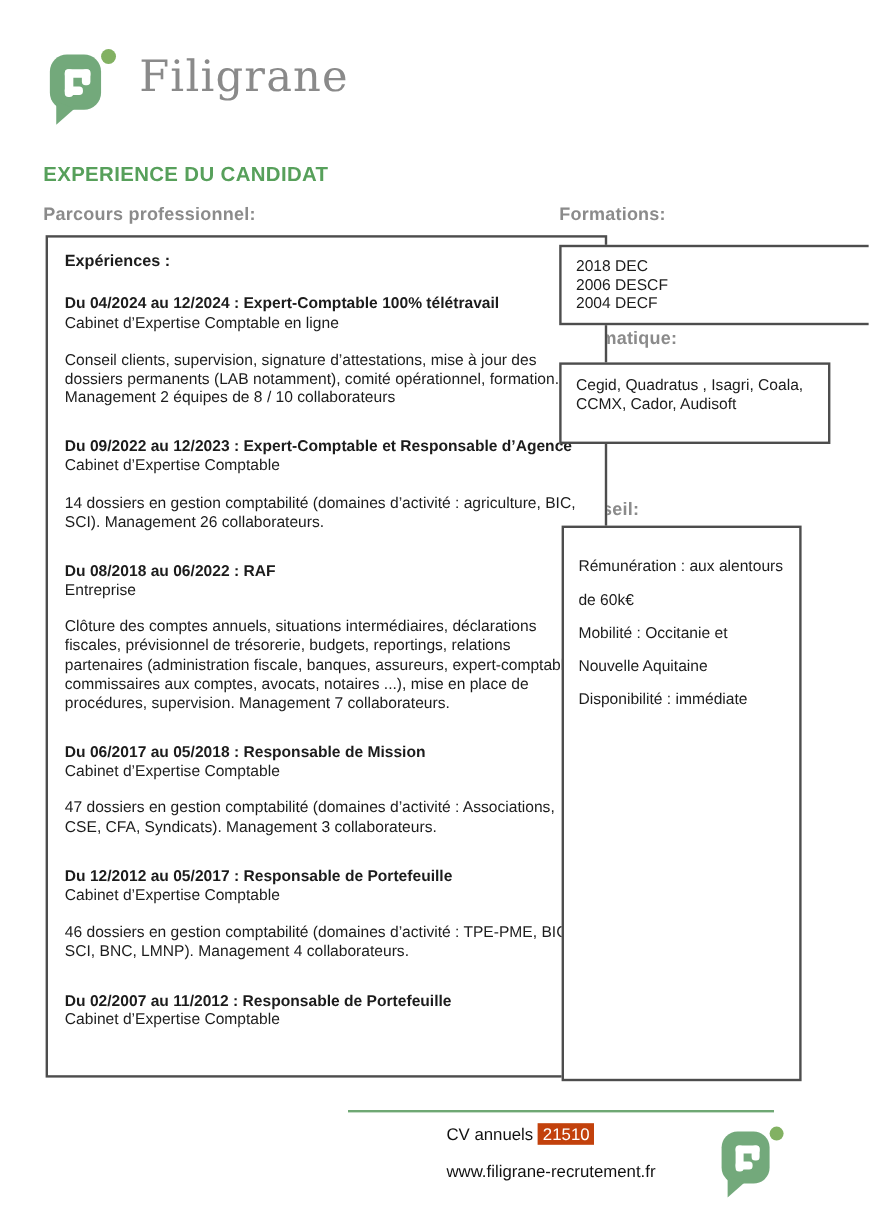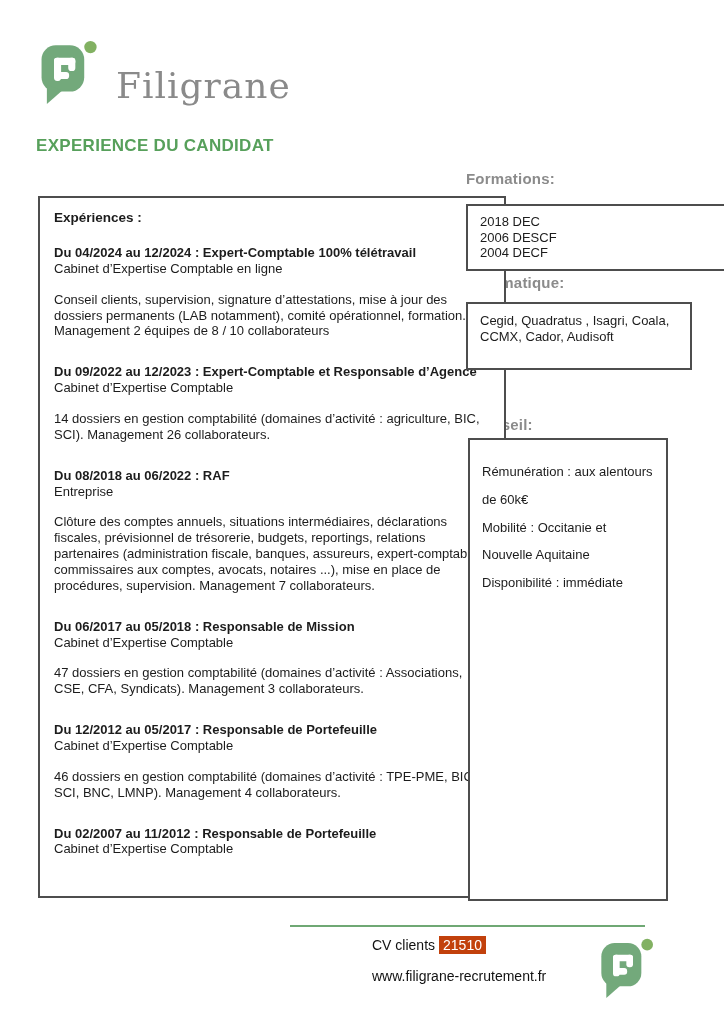--- a/index.html
+++ b/index.html
@@ -7,21 +7,21 @@
   body { font-family: "Liberation Sans", sans-serif; color: #1c1c1c; }
   .page {
     position: relative;
     width: 724px;
     height: 1024px;
     background: #ffffff;
     overflow: hidden;
   }
 
   
-  .logo-top { position: absolute; left: 38px; top: 38px; display: flex; align-items: flex-end; gap: 14px; }
+  .logo-top { position: absolute; left: 38px; top: 38px; display: flex; align-items: flex-start; gap: 14px; }
   .logo-mark { width: 64px; height: 68px; }
   .brand-name {
     font-family: "DejaVu Serif", "Liberation Serif", serif;
     font-size: 36px;
     color: #8a8a8a;
     letter-spacing: 1px;
     margin-top: 6px;
   }
 
   
@@ -78,20 +78,21 @@
       <path d="M10 52 L10 74 L27 59 Z" fill="#73a97b"></path>
       <rect x="18" y="22" width="8" height="26" rx="3.5" fill="#ffffff"></rect>
       <rect x="18" y="22" width="24" height="8" rx="3.5" fill="#ffffff"></rect>
       <rect x="34" y="22" width="8" height="15" rx="3.5" fill="#ffffff"></rect>
       <rect x="18" y="38" width="17" height="8" rx="3.5" fill="#ffffff"></rect>
     </svg>
     <div class="brand-name">Filigrane</div>
   </div>
 
   <div class="page-title">EXPERIENCE DU CANDIDAT</div>
+  <div class="col-header hdr-parcours">Parcours professionnel:</div>
   <div class="col-header hdr-formations">Formations:</div>
   <div class="col-header hdr-informatique">Informatique:</div>
   <div class="col-header hdr-autres">Conseil:</div>
 
   <div class="box box-experience">
     <div class="exp-box-title">Expériences :</div>
 
     <div class="exp-entry">
       <div class="exp-title">Du 04/2024 au 12/2024 : Expert-Comptable 100% télétravail</div>
       <div class="exp-subtitle">Cabinet d’Expertise Comptable en ligne</div>
@@ -140,21 +141,21 @@
   </div>
 
   <div class="box box-autres">
     <div class="autres-item">Rémunération : aux alentours de 60k€</div>
     <div class="autres-item">Mobilité : Occitanie et Nouvelle Aquitaine</div>
     <div class="autres-item">Disponibilité : immédiate</div>
   </div>
 
   <div class="footer-rule"></div>
   <div class="footer-cv">
-    <span>CV clients</span><span class="cv-number">21510</span>
+    <span>CV annuels</span><span class="cv-number">21510</span>
   </div>
   <div class="footer-site">www.filigrane-recrutement.fr</div>
 
   <svg class="logo-bottom" viewBox="0 0 72 76">
     <circle cx="59" cy="10" r="7" fill="#82b162"></circle>
     <rect x="4" y="8" width="48" height="52" rx="16" fill="#73a97b"></rect>
     <path d="M10 52 L10 74 L27 59 Z" fill="#73a97b"></path>
     <rect x="18" y="22" width="8" height="26" rx="3.5" fill="#ffffff"></rect>
     <rect x="18" y="22" width="24" height="8" rx="3.5" fill="#ffffff"></rect>
     <rect x="34" y="22" width="8" height="15" rx="3.5" fill="#ffffff"></rect>

